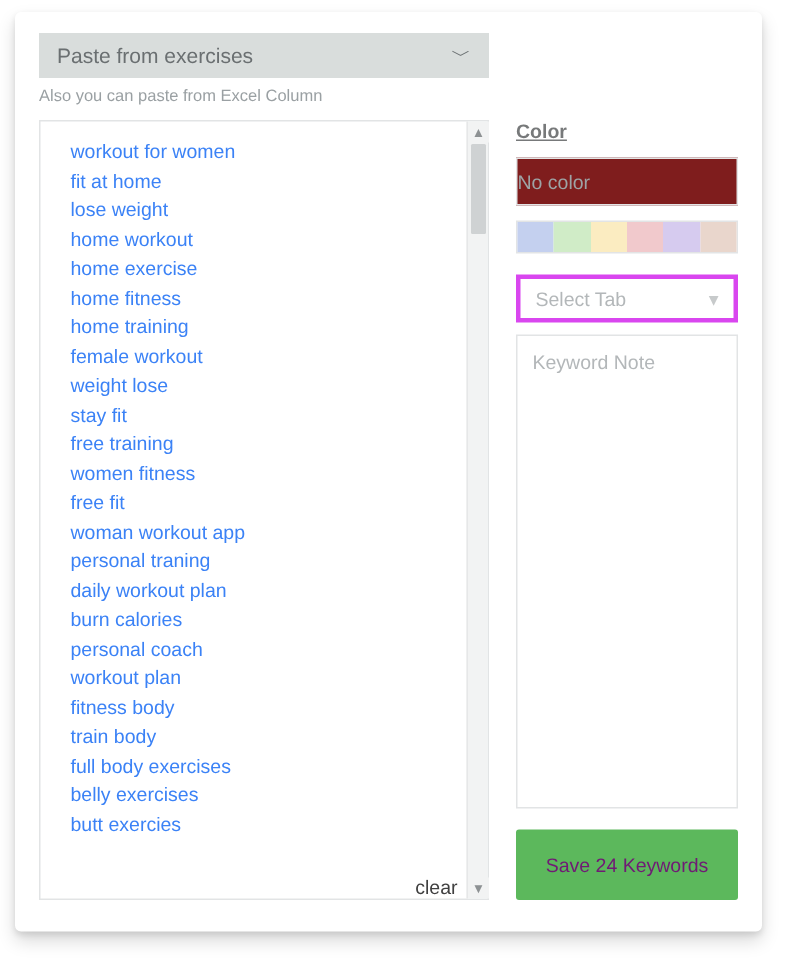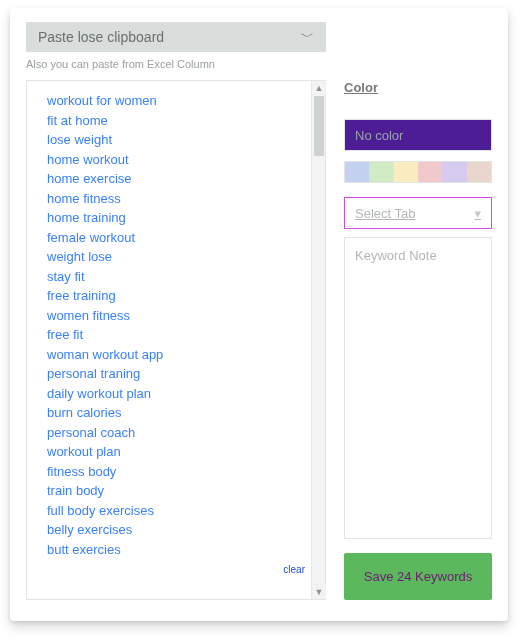--- a/index.html
+++ b/index.html
@@ -66,54 +66,51 @@
   .scroll-arrow.bot { bottom: 0; }
   .scroll-thumb {
     position: absolute;
     left: 2px; top: 15px;
     width: 10px; height: 60px;
     background: #cfd2d3;
     border-radius: 1px;
   }
   .clear-row {
     position: absolute;
-    bottom: 24px; right: 20px;
-    font-size: 10px;
-    color: #1d4ed8;
+    bottom: 0; right: 20px;
+    font-size: 13px;
+    color: #404040;
     cursor: pointer;
   }
   .side { flex: 1; display: flex; flex-direction: column; }
   .side-label { font-size: 13px; color: #77797a; font-weight: 600; margin-bottom: 10px; text-decoration: underline; }
   .nocolor {
     height: 32px;
     border: 1px solid #e2e4e5;
-    background: #4c1d95;
+    background: #7f1d1d;
     color: #9ea3a5;
     font-size: 13px;
     display: flex; align-items: center;
-    padding-left: 10px;
-    margin-top: 14px;
   }
   .swatches {
     display: flex;
     height: 22px;
     margin-top: 10px;
     border: 1px solid #e2e4e5;
   }
   .swatch { flex:1; }
   .tab-select {
     margin-top: 14px;
     height: 32px;
-    border: 1px solid #d946ef;
+    border: 3px solid #d946ef;
     display: flex; align-items: center; justify-content: space-between;
     padding: 0 10px;
     color: #b3b7b9;
     font-size: 13px;
     cursor: pointer;
-    text-decoration: underline;
   }
   .notebox {
     margin-top: 8px;
     border: 1px solid #e2e4e5;
     flex: 1;
     min-height: 260px;
     padding: 10px;
     color: #b3b7b9;
     font-size: 13px;
   }
@@ -127,21 +124,21 @@
     cursor: pointer;
     border-radius: 2px;
   }
 </style>
 </head>
 <body>
 
 <div class="card">
 
   <div class="paste-select">
-    <span>Paste lose clipboard</span>
+    <span>Paste from exercises</span>
     <span class="chev">﹀</span>
   </div>
 
   <div class="hint">Also you can paste from Excel Column</div>
 
   <div class="columns">
 
     <div class="keyword-panel">
       <div class="keyword-scroll" id="kw-list">
           <div>workout for women</div>

